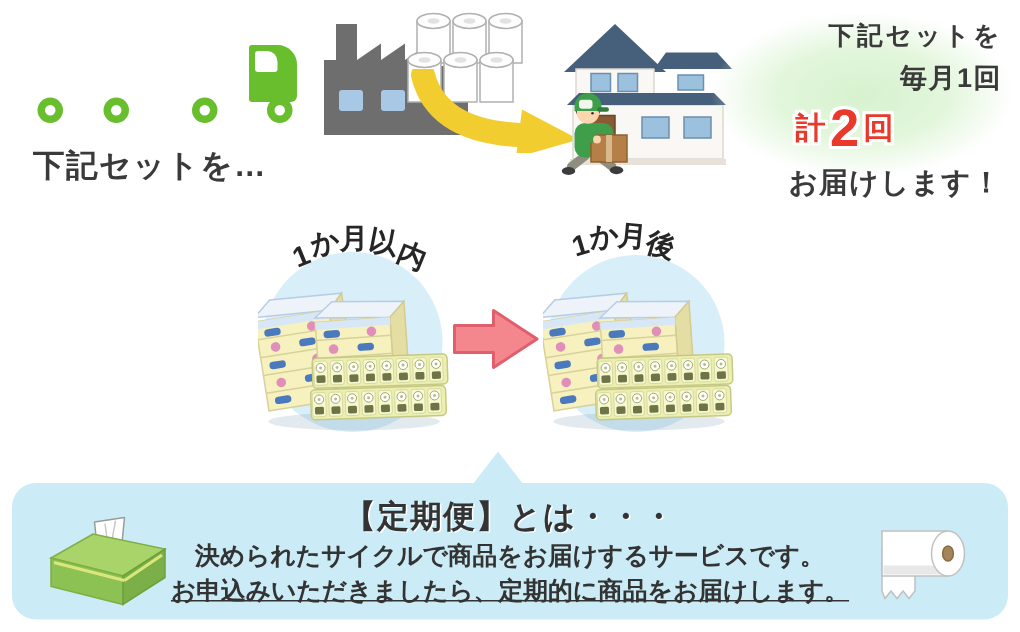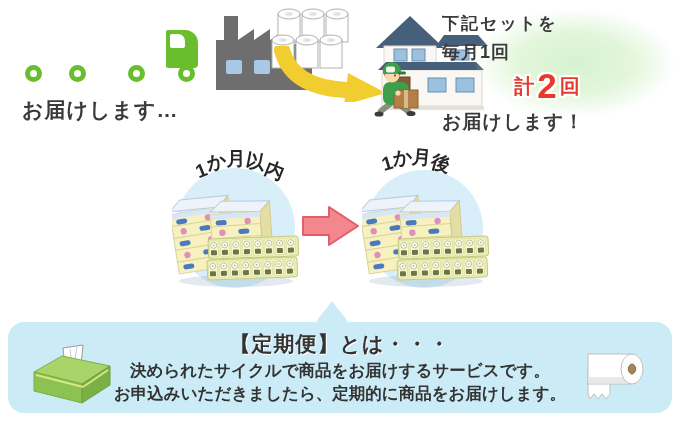--- a/index.html
+++ b/index.html
@@ -19,21 +19,21 @@
   .truck-cab-window{position:absolute;left:4px;top:4px;width:15px;height:14px;background:#fff;border-radius:2px 7px 2px 2px;}
   .wheel{width:7px;height:7px;background:#fff;border:5px solid #68be2d;border-radius:50%;top:65px;}
 
   
   .order-from{left:22px;top:96px;font-size:21px;font-weight:800;color:#3a3a3a;letter-spacing:1px;}
 
   .note-blob{
     left:474px;top:8px;width:202px;height:110px;border-radius:50%;
     background:radial-gradient(closest-side,#d7f2cf 0%,#e2f6db 55%,rgba(226,246,219,0) 100%);
   }
-  .note{left:442px;top:12px;width:210px;text-align:left;color:#3a3a3a;font-weight:800;}
+  .note{left:458px;top:12px;width:210px;text-align:right;color:#3a3a3a;font-weight:800;}
   .note-line1{font-size:17px;letter-spacing:2px;}
   .note-line2{font-size:18px;letter-spacing:1px;margin-top:5px;}
   .note-count{margin-top:4px;display:flex;align-items:center;justify-content:center;line-height:1;
     color:#e8392a;
     text-shadow:-2px -2px 0 #fff,2px -2px 0 #fff,-2px 2px 0 #fff,2px 2px 0 #fff,-2px 0 0 #fff,2px 0 0 #fff,0 -2px 0 #fff,0 2px 0 #fff;}
   .note-count .small{font-size:20px;font-weight:800;}
   .note-count .big{font-size:35px;font-weight:800;margin:0 3px;}
   .note-line3{font-size:19px;letter-spacing:1px;margin-top:6px;}
 
   
@@ -41,21 +41,21 @@
   .arch-label{font-size:19px;font-weight:800;color:#262626;text-align:center;white-space:nowrap;}
   .arch-label span{display:inline-block;}
 
   
   .notch{left:315px;top:301px;width:0;height:0;border-left:17px solid transparent;border-right:17px solid transparent;border-bottom:22px solid #cbecf6;}
   .panel{left:8px;top:322px;width:664px;height:91px;background:#cbecf6;border-radius:16px;}
   .panel-title{left:0;top:330px;width:680px;text-align:center;font-size:21px;font-weight:800;color:#333;
     text-shadow:1px 1px 0 #fff;letter-spacing:1px;}
   .panel-line{left:0;width:680px;text-align:center;font-size:16.5px;font-weight:700;color:#333;}
   .panel-line1{top:360px;}
-  .panel-line2{top:383px;}
+  .panel-line2{top:383px;text-decoration:underline;}
 </style>
 </head>
 <body>
 
 <svg width="0" height="0" style="position:absolute">
   <defs>
     <g id="tissue-stack">
       <polygon points="0,14 12,4 60,7 50,17" fill="#eef3fa" stroke="#b6cde5"></polygon>
       <rect x="0" y="17" width="50" height="60" fill="#f6f1bf" stroke="#d8d199"></rect>
       <polygon points="50,17 60,7 60,62 50,77" fill="#e5dea4" stroke="#d2cb92"></polygon>
@@ -105,21 +105,21 @@
 <div class="stage">
 
   <div class="abs truck-cab">
     <div class="truck-cab-window"></div>
   </div>
   <div class="abs wheel" style="left:25px;"></div>
   <div class="abs wheel" style="left:69px;"></div>
   <div class="abs wheel" style="left:128px;"></div>
   <div class="abs wheel" style="left:178px;"></div>
 
-  <div class="abs order-from">お届けします…</div>
+  <div class="abs order-from">下記セットを…</div>
 
   <svg class="abs" style="left:212px;top:6px;" width="150" height="88" viewBox="0 0 150 88">
     <path d="M4,84 V34 L12,34 V10 H26 V34 L42,23 V34 L58,23 V34 L74,23 V38 H100 V84 Z" fill="#6e6e6e"></path>
     <rect x="14" y="54" width="16" height="14" rx="2" fill="#a9c8e6"></rect>
     <rect x="42" y="54" width="16" height="14" rx="2" fill="#a9c8e6"></rect>
     <g>
       <g transform="translate(66,2)">
         <rect x="0" y="6" width="22" height="28" fill="#fff" stroke="#b0b0b0"></rect>
           <ellipse cx="11" cy="6" rx="11" ry="5" fill="#fdfdfd" stroke="#b0b0b0"></ellipse>
           <ellipse cx="11" cy="6" rx="4" ry="1.8" fill="#e2e2e2"></ellipse>

